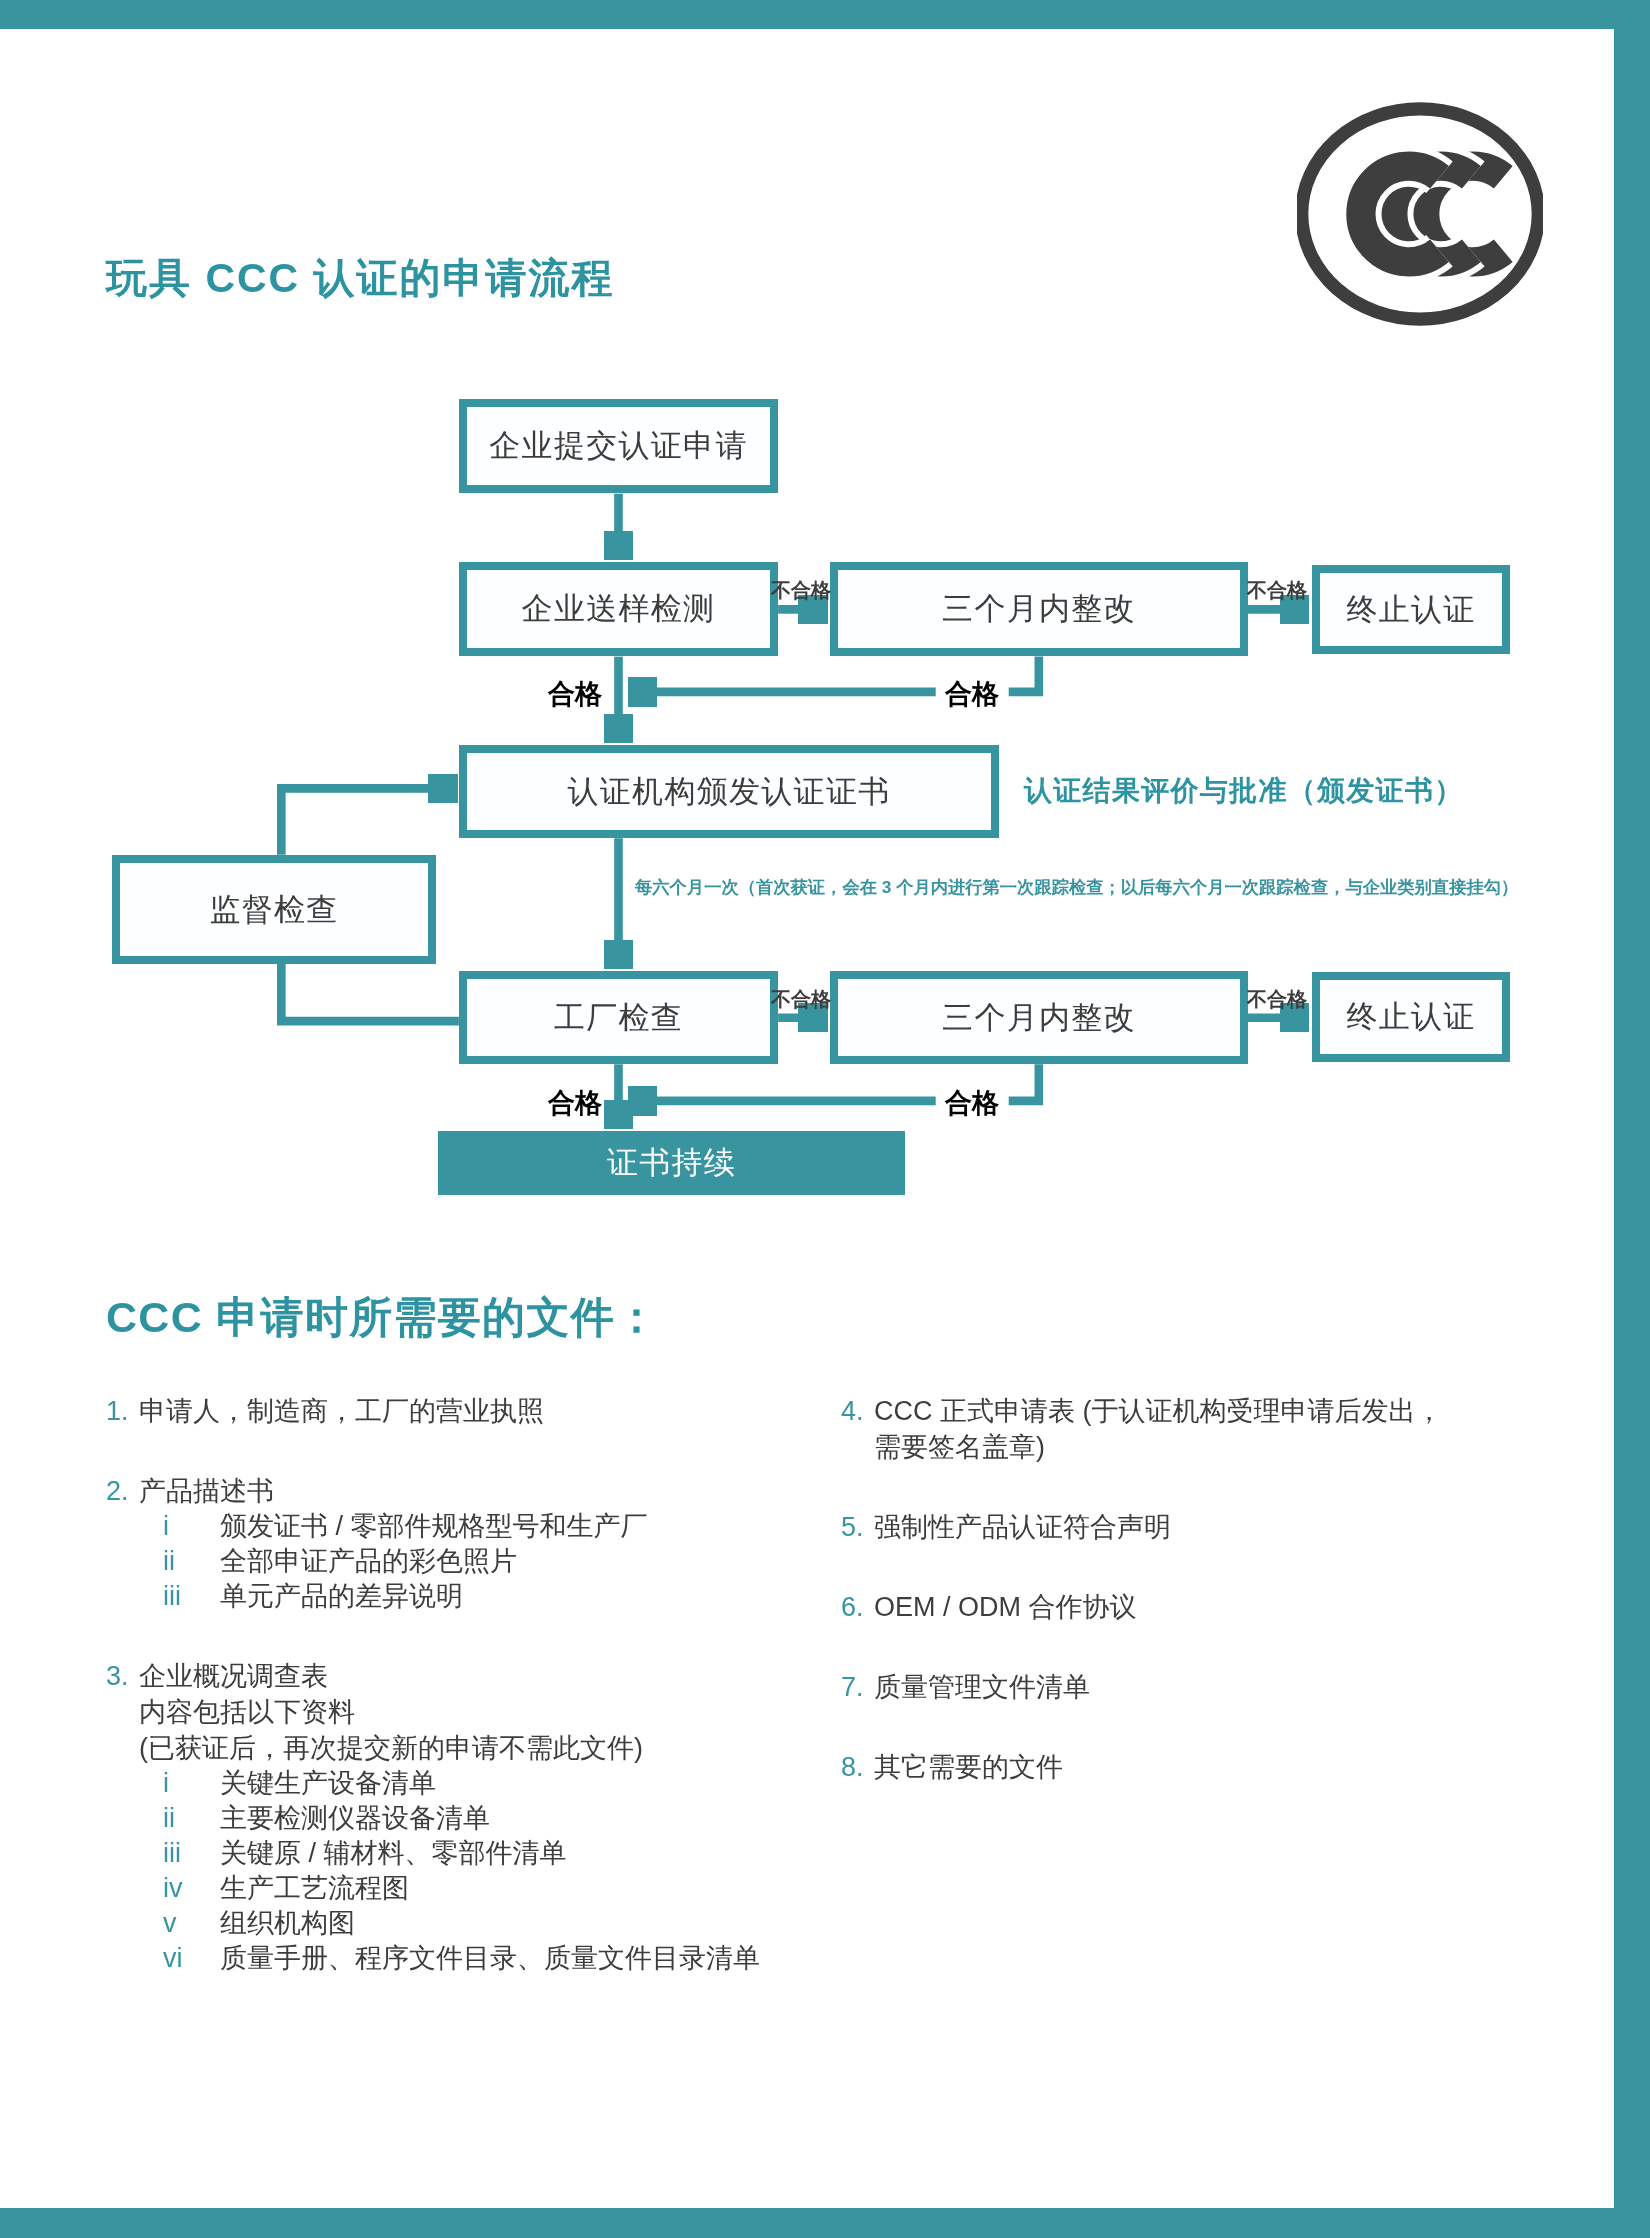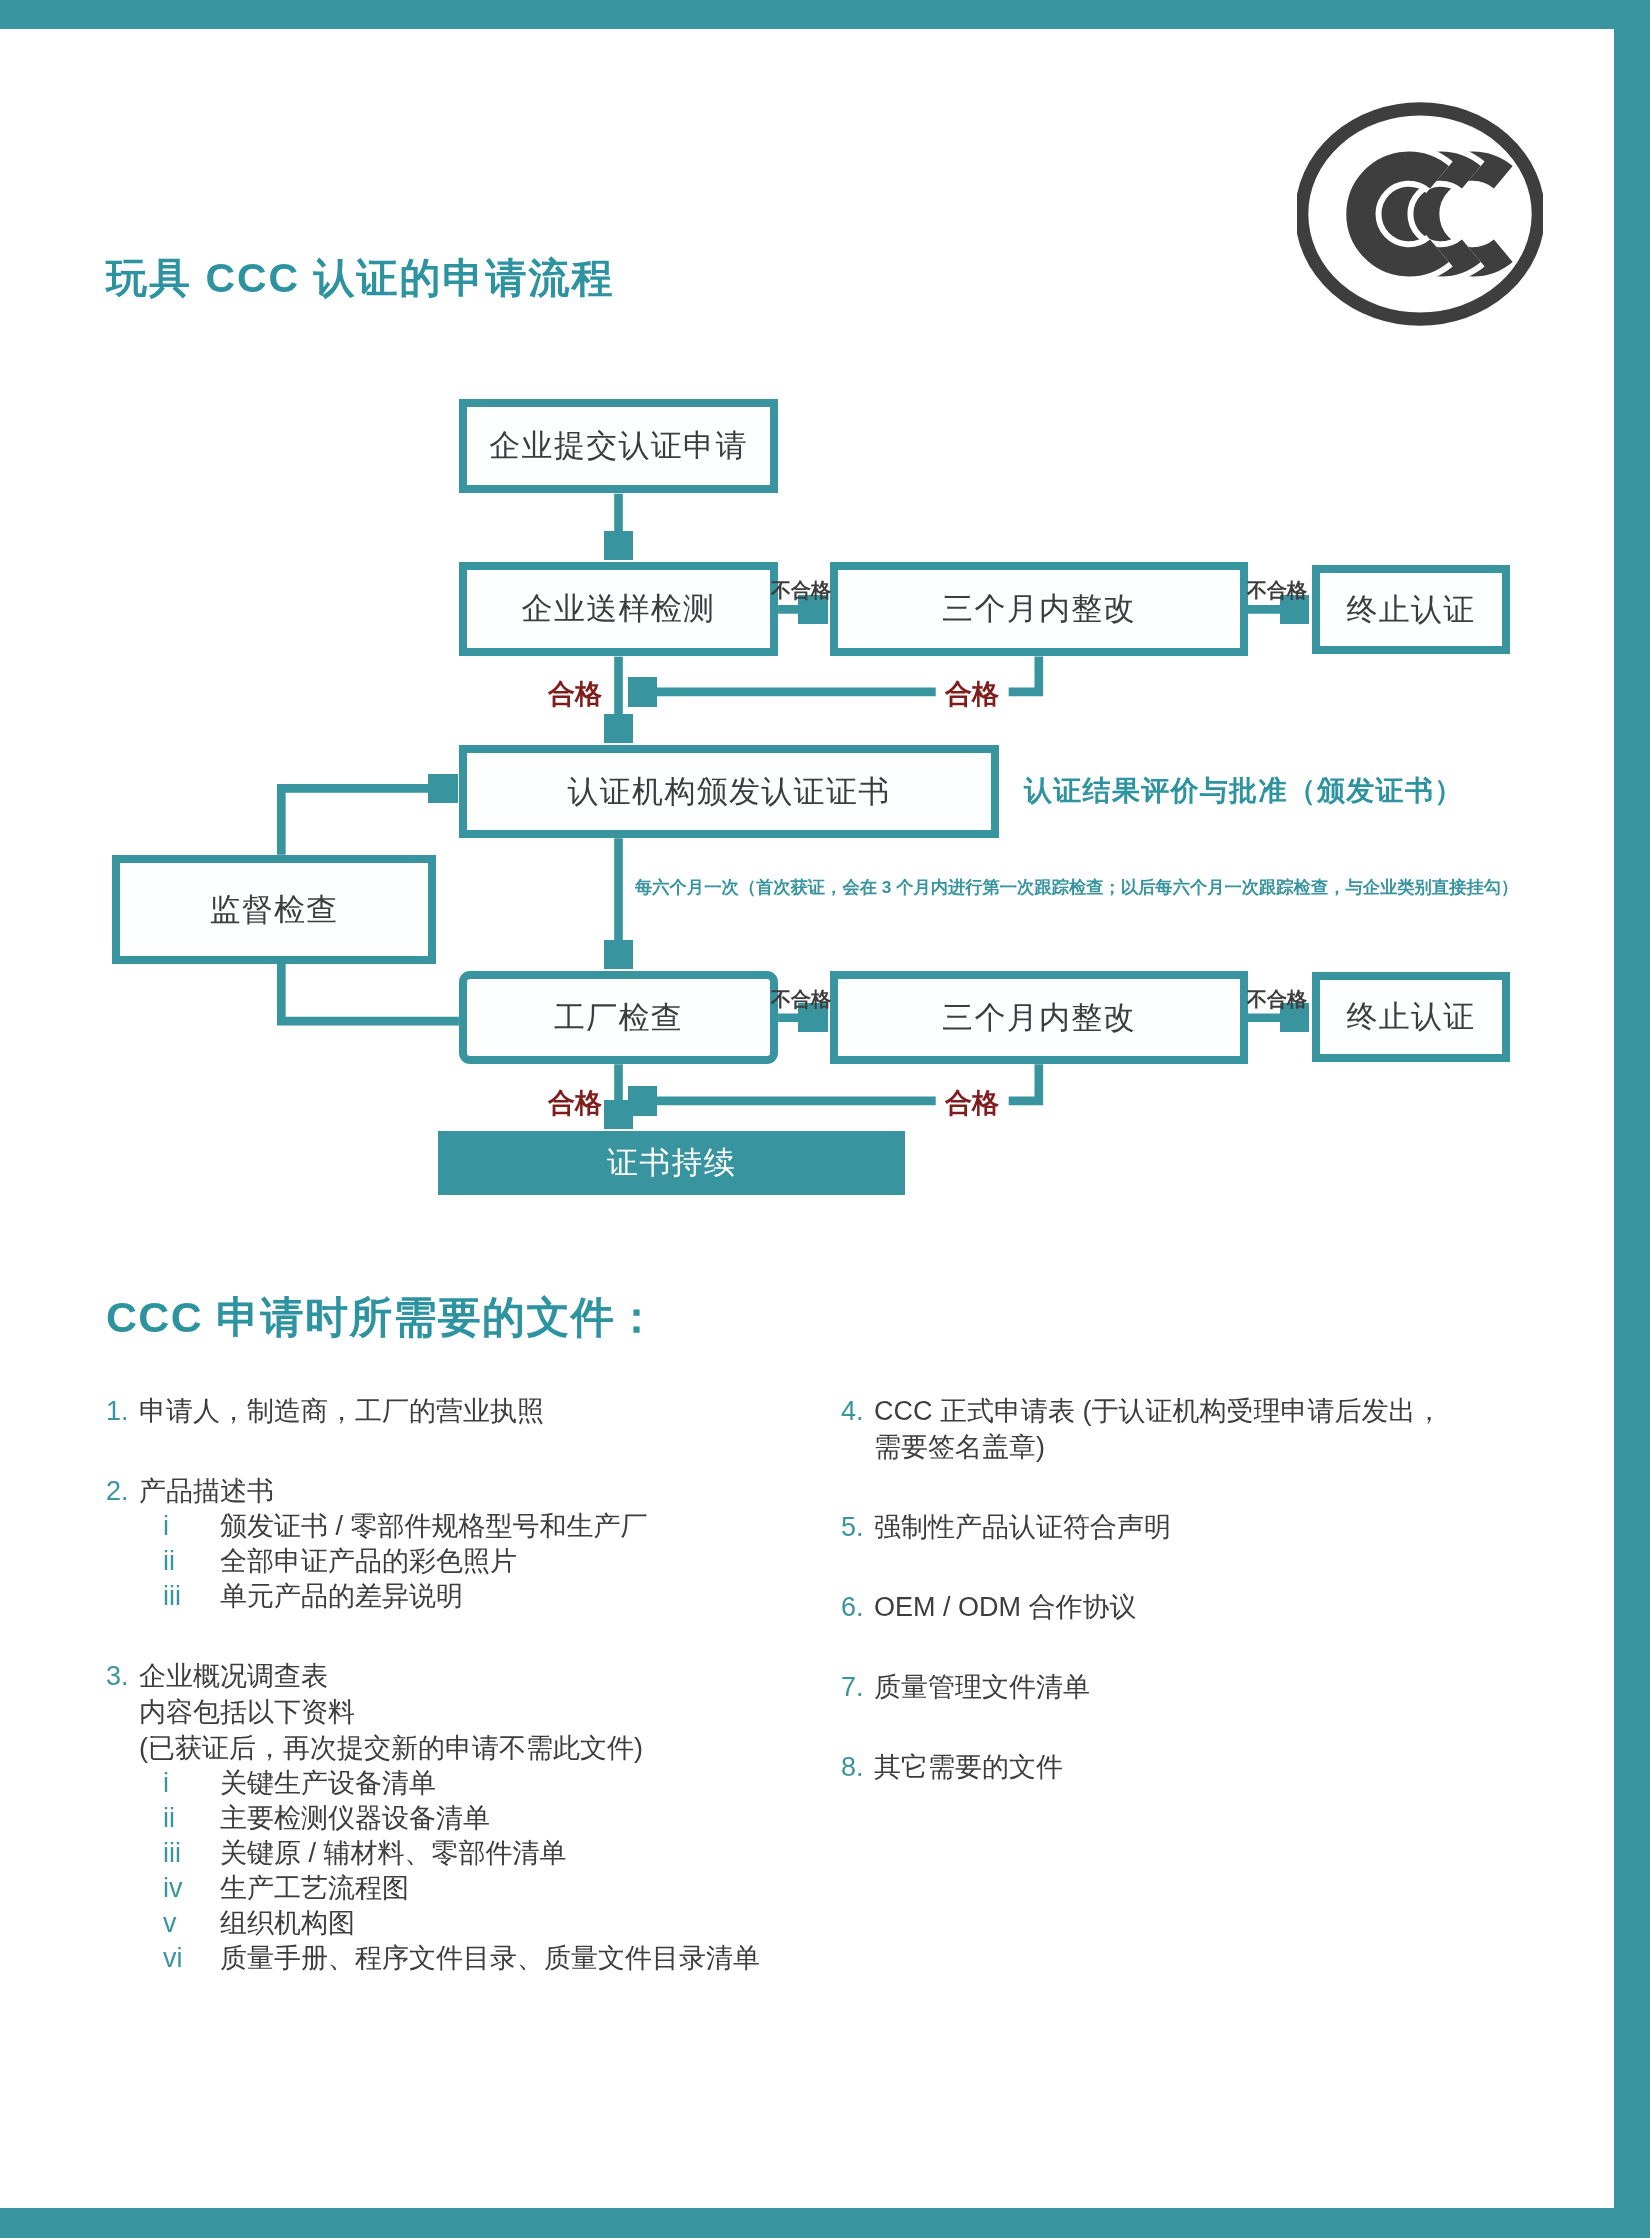--- a/index.html
+++ b/index.html
@@ -31,21 +31,21 @@
     position:absolute; box-sizing:border-box;
     display:flex; align-items:center; justify-content:center;
     border:8.6px solid #38949f; background:#fcfeff;
     font-size:31px; font-weight:normal; color:#3d3d3d; letter-spacing:1.3px;
     text-align:center;
   }
   .node.filled { background:#38949f; border:none; color:#ffffff; }
 
   .flow-label { position:absolute; font-weight:bold; white-space:nowrap; }
   .fail { color:#3d3d3d; font-size:20px; transform:translateX(-50%); }
-  .pass { color:#7f1d1d; font-size:27px; }
+  .pass { color:#000000; font-size:27px; }
   .pass.left-of-line  { transform:translateX(-100%); }
   .pass.on-line { transform:translateX(-50%); background:#ffffff; padding:0 9.3px; }
 
   .evaluate {
     position:absolute; left:1024px; top:772px;
     font-size:28px; font-weight:bold; color:#2e93a0; letter-spacing:1.3px; white-space:nowrap;
   }
   .flow-note {
     position:absolute; left:635px; top:875px;
     font-size:17.3px; font-weight:bold; color:#38949f; white-space:nowrap;
@@ -101,21 +101,21 @@
     <path class="arrowed" d="M930 1600 V1693"></path>
     <path class="arrowed" d="M1562 1600 V1655 H948"></path>
   </svg>
 
   <div class="node" style="left:459px; top:399px; width:319px; height:94px;">企业提交认证申请</div>
   <div class="node" style="left:459px; top:562px; width:319px; height:94px;">企业送样检测</div>
   <div class="node" style="left:830px; top:562px; width:418px; height:94px;">三个月内整改</div>
   <div class="node" style="left:1312px; top:565px; width:198px; height:89px;">终止认证</div>
   <div class="node" style="left:459px; top:745px; width:540px; height:93px;">认证机构颁发认证证书</div>
   <div class="node" style="left:112px; top:855px; width:324px; height:109px;">监督检查</div>
-  <div class="node" style="left:459px; top:971px; width:319px; height:93px;border-radius:11px;">工厂检查</div>
+  <div class="node" style="left:459px; top:971px; width:319px; height:93px;">工厂检查</div>
   <div class="node" style="left:830px; top:971px; width:418px; height:93px;">三个月内整改</div>
   <div class="node" style="left:1312px; top:972px; width:198px; height:90px;">终止认证</div>
   <div class="node filled" style="left:438px; top:1131px; width:467px; height:64px;">证书持续</div>
 
   <div class="evaluate">认证结果评价与批准（颁发证书）</div>
   <div class="flow-note">每六个月一次（首次获证，会在 3 个月内进行第一次跟踪检查；以后每六个月一次跟踪检查，与企业类别直接挂勾）</div>
 
   <span class="flow-label fail" style="left:801px; top:577px;">不合格</span>
   <span class="flow-label fail" style="left:1277px; top:577px;">不合格</span>
   <span class="flow-label pass left-of-line" style="left:602px; top:676px;">合格</span>

